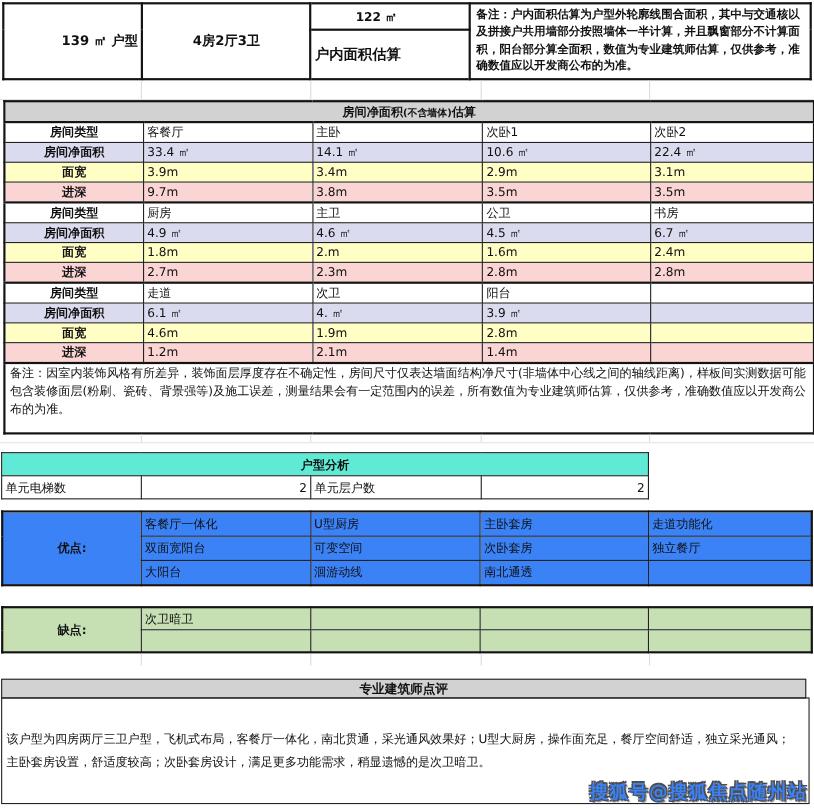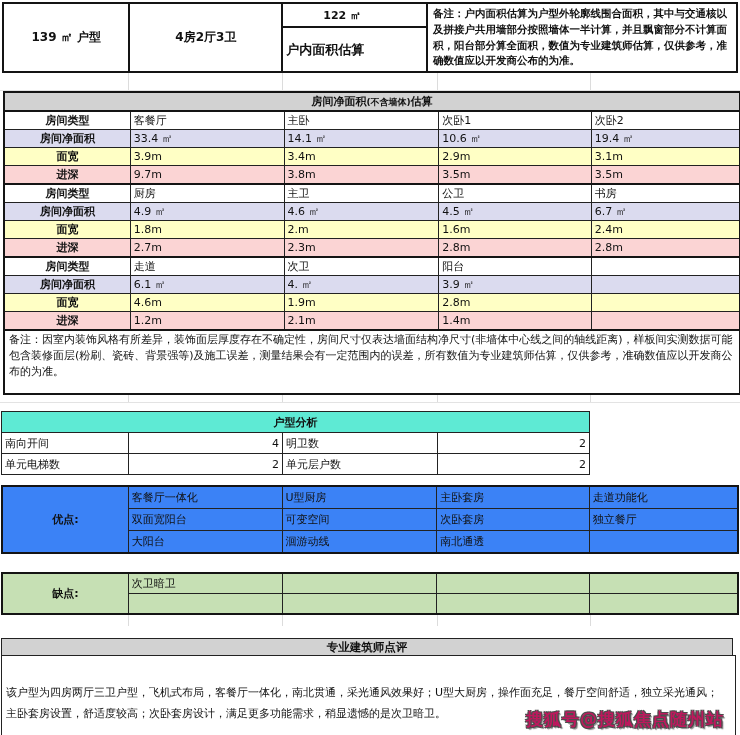--- a/index.html
+++ b/index.html
@@ -6,21 +6,21 @@
   body{
     width:740px;height:735px;background:#ffffff;position:relative;overflow:hidden;
     font-family:"DejaVu Sans",sans-serif;color:#111;
   }
   table{border-collapse:collapse;table-layout:fixed;}
   td,th{padding:0 3px;font-size:11px;white-space:nowrap;overflow:hidden;vertical-align:middle;}
 
   
   .top-table{margin:2px 0 0 2px;width:736px;}
   .top-table td{border:2px solid #141414;}
-  .cell-unit{text-align:center;font-weight:bold;font-size:12px;}
+  .cell-unit{text-align:right;font-weight:bold;font-size:12px;}
   .cell-rooms{text-align:center;font-weight:bold;font-size:12px;}
   .cell-area{height:22px;font-weight:bold;padding-left:40px;}
   .cell-est{font-weight:bold;font-size:13px;}
   .cell-note{font-size:10.5px;line-height:1.5;vertical-align:top;white-space:normal;padding:2px 5px;font-weight:bold;}
 
   
   .gap{width:740px;border-bottom:1px solid #e3e3e3;}
   .glines{
     background-image:linear-gradient(#dcdcdc,#dcdcdc),linear-gradient(#dcdcdc,#dcdcdc),
                      linear-gradient(#dcdcdc,#dcdcdc),linear-gradient(#dcdcdc,#dcdcdc);
@@ -58,22 +58,22 @@
   .pc-label{text-align:center;font-weight:bold;}
 
   
   .rev-header{margin:12px 0 0 1px;width:730px;height:16px;background:#d2d2d2;
     border:1px solid #222;font-weight:bold;font-size:11.5px;text-align:center;line-height:16px;}
   .rev-box{margin:-1px 0 0 1px;width:722px;height:69px;border:1px solid #222;
     padding:26px 7px 0 4px;font-size:11px;line-height:1.95;white-space:normal;}
 
   
   .watermark{
-    position:absolute;right:16px;bottom:4px;font-size:17px;font-weight:bold;letter-spacing:1px;
-    color:#be185d;
+    position:absolute;right:6px;bottom:4px;font-size:17px;font-weight:bold;letter-spacing:1px;
+    color:#3b82f6;
     text-shadow:1px 1px 0 #4d4d4d,-1px -1px 0 #4d4d4d,1px -1px 0 #4d4d4d,-1px 1px 0 #4d4d4d,2px 2px 1px #8a8a8a;
   }
 </style>
 </head>
 <body>
 
 <table class="top-table">
   <colgroup>
       <col style="width:124px">
       <col style="width:150px">
@@ -113,21 +113,21 @@
         <td>客餐厅</td>
         <td>主卧</td>
         <td>次卧1</td>
         <td>次卧2</td>
       </tr>
   <tr class="ra">
         <td class="lbl">房间净面积</td>
         <td>33.4 ㎡</td>
         <td>14.1 ㎡</td>
         <td>10.6 ㎡</td>
-        <td>19.4 ㎡</td>
+        <td>22.4 ㎡</td>
       </tr>
   <tr class="rw">
         <td class="lbl">面宽</td>
         <td>3.9m</td>
         <td>3.4m</td>
         <td>2.9m</td>
         <td>3.1m</td>
       </tr>
   <tr class="rd">
         <td class="lbl">进深</td>
@@ -208,26 +208,20 @@
       <col style="width:122px">
       <col style="width:148px">
       <col style="width:149px">
       <col style="width:146px">
     </colgroup>
   <tbody>
       <tr>
         <th class="an-title" colspan="4">户型分析</th>
       </tr>
   <tr>
-    <td>南向开间</td>
-    <td class="an-val">4</td>
-    <td>明卫数</td>
-    <td class="an-val">2</td>
-  </tr>
-  <tr>
     <td>单元电梯数</td>
     <td class="an-val">2</td>
     <td>单元层户数</td>
     <td class="an-val">2</td>
   </tr>
 </tbody>
   </table>
 
 <table class="pros-table">
   <colgroup>

